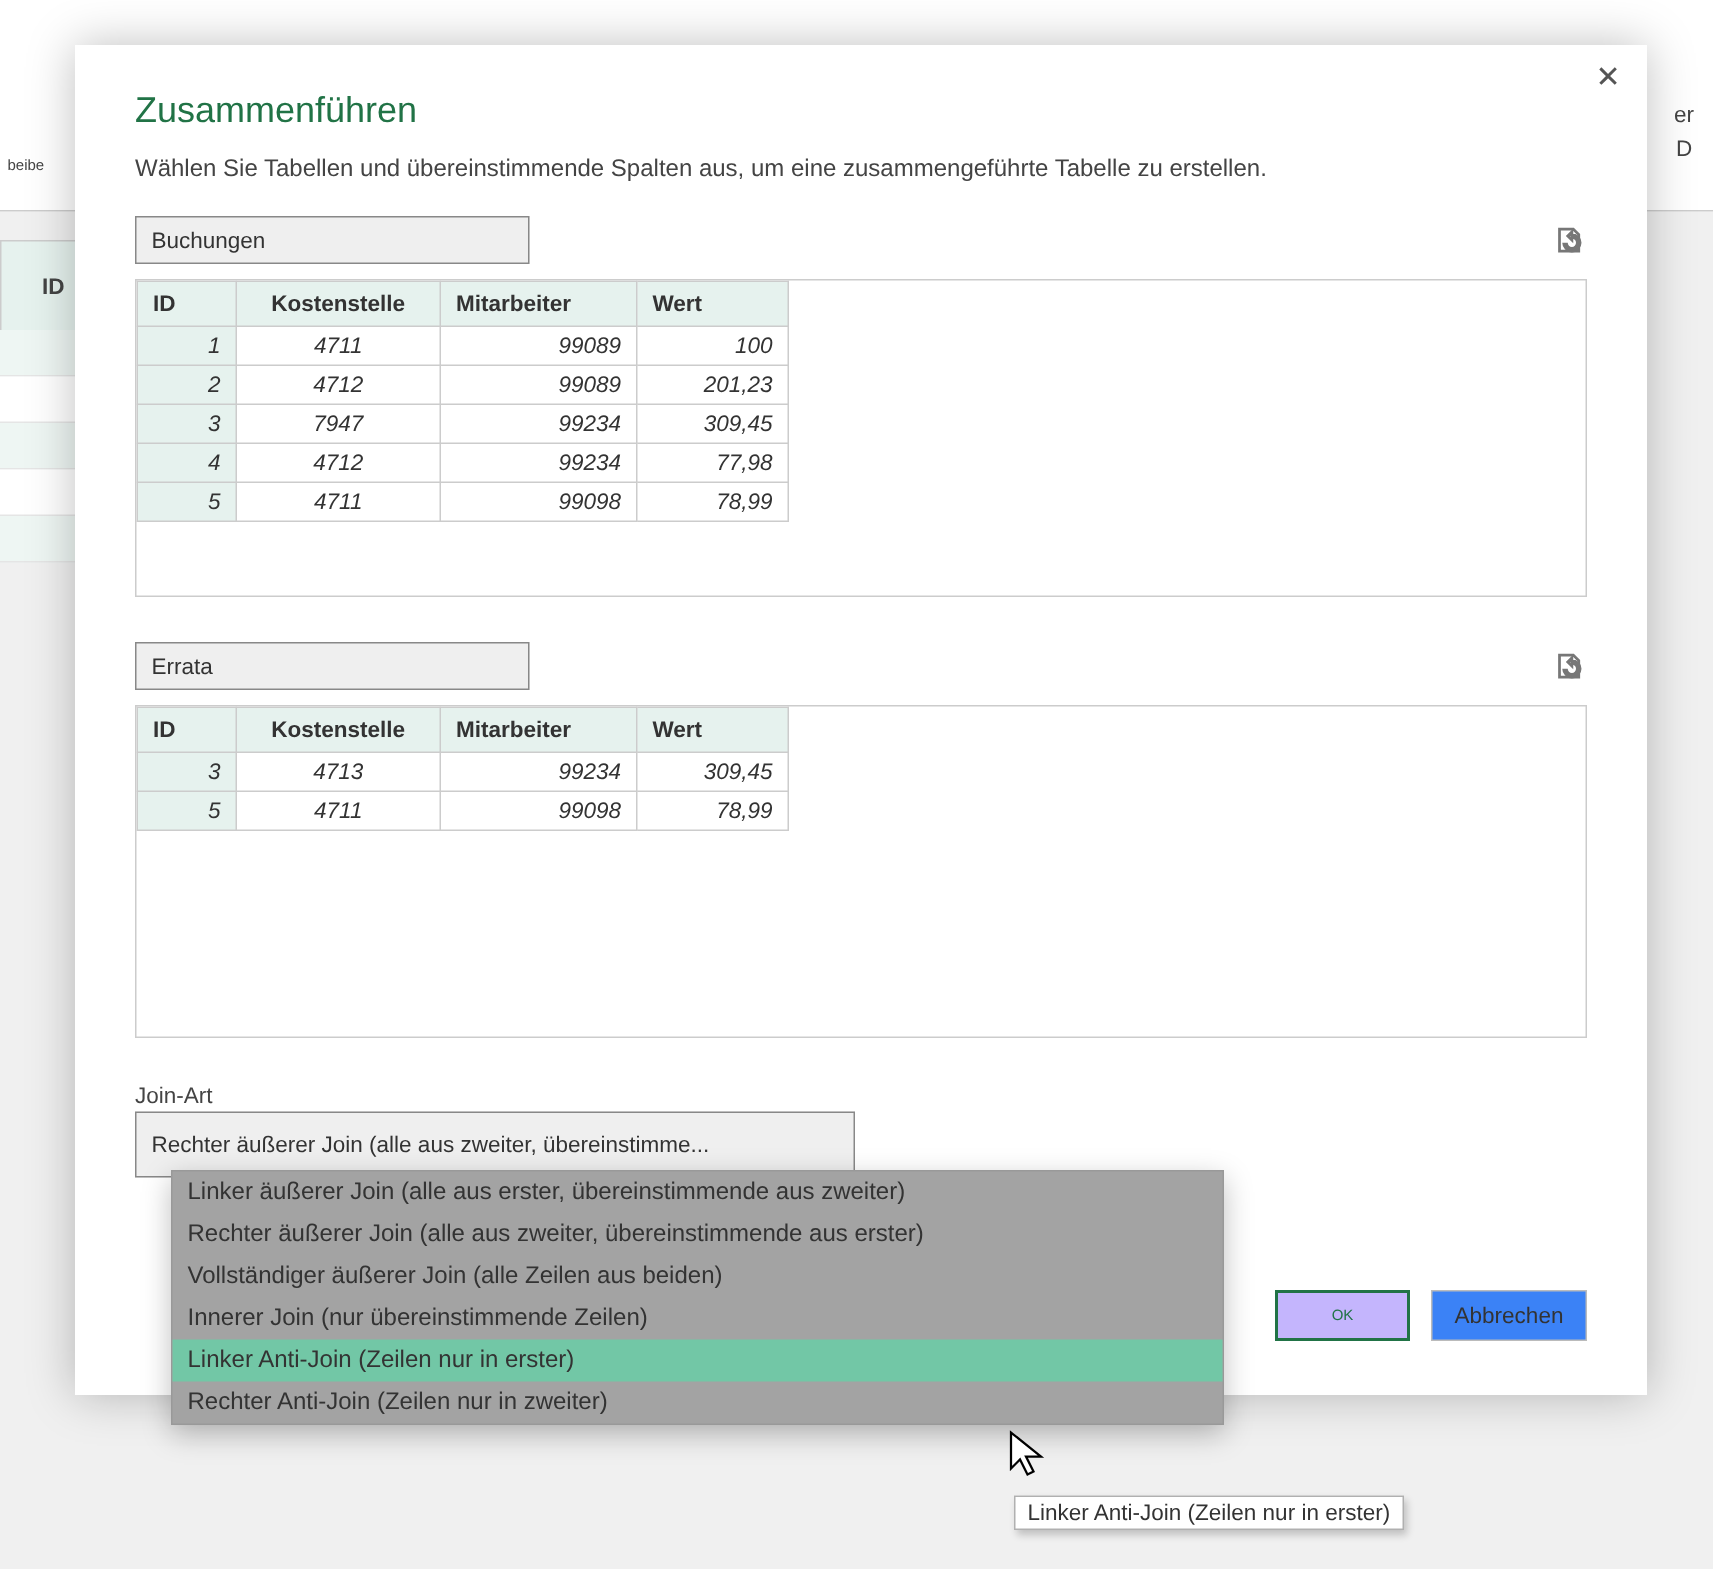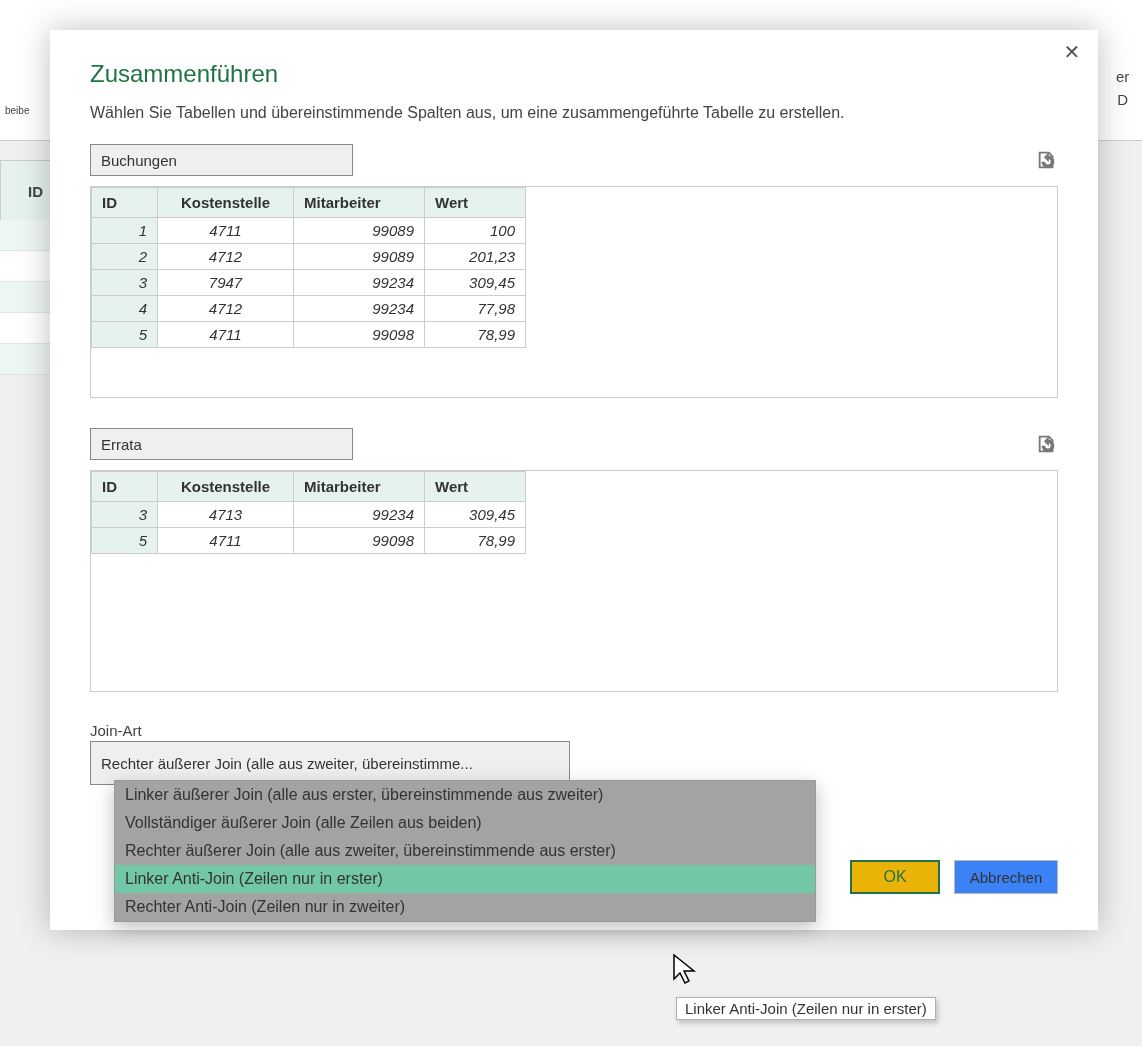--- a/index.html
+++ b/index.html
@@ -26,21 +26,21 @@
 .preview th.idh{width:45px;}
 .preview th.ks,.preview td.ks{width:115px;text-align:center;}
 .preview th.mi,.preview td.mi{width:110px;}
 .preview th.we,.preview td.we{width:80px;}
 .join-label{font-size:15px;color:#444;margin-top:6px;margin-bottom:2px;}
 select.join{appearance:none;-webkit-appearance:none;border:1.5px solid #888;width:480px;height:44px;padding:3px 26px 3px 10px;font-size:15px;color:#333;background:#fff linear-gradient(45deg,transparent 48%,#555 48%),linear-gradient(-45deg,transparent 48%,#555 48%);background-position:right 13px top 13px,right 8px top 13px;background-size:6px 6px,6px 6px;background-repeat:no-repeat;}
 .options-pop{position:absolute;left:90px;top:780px;width:700px;background:#a3a3a3;border:1px solid #999;box-shadow:0 6px 18px rgba(0,0,0,.25);margin-left:24px;}
 .options-pop .opt{padding:5px 10px;font-size:16px;color:#333;cursor:default;}
 .options-pop .opt.selected{background:#72c7a6;}
 .btns{position:absolute;right:40px;bottom:36px;display:flex;gap:14px;}
-button.ok{width:90px;height:34px;border:2px solid #217346;background:#eab308;color:#217346;font-size:16px;}
+button.ok{width:90px;height:34px;border:2px solid #217346;background:#c4b5fd;color:#217346;font-size:10px;}
 button.cancel{width:104px;height:34px;border:1.5px solid #bbb;background:#3b82f6;color:#333;font-size:15px;}
 .cursor{position:absolute;left:672px;top:953px;pointer-events:none;}
 .tooltip{position:absolute;left:676px;top:997px;background:#fff;border:1px solid #b0b0b0;font-size:15px;padding:2px 8px;box-shadow:2px 3px 5px rgba(0,0,0,.2);}
 .right-strip{position:absolute;left:1116px;top:68px;font-size:15px;color:#444;}
 .right-strip div{margin-bottom:6px;text-align:center;}
 </style>
 </head>
 <body>
 
 <div class="bg-ribbon"></div>
@@ -153,22 +153,23 @@
   <select class="join"><option>Rechter äußerer Join (alle aus zweiter, übereinstimme...</option></select>
 
   <div class="btns">
     <button class="ok">OK</button>
     <button class="cancel">Abbrechen</button>
   </div>
 </div>
 
 <div class="options-pop">
   <div class="opt">Linker äußerer Join (alle aus erster, übereinstimmende aus zweiter)</div>
+  <div class="opt">Rechter äußerer Join (alle aus zweiter, übereinstimmende aus erster)</div>
   <div class="opt">Vollständiger äußerer Join (alle Zeilen aus beiden)</div>
-  <div class="opt">Rechter äußerer Join (alle aus zweiter, übereinstimmende aus erster)</div>
+  <div class="opt">Innerer Join (nur übereinstimmende Zeilen)</div>
   <div class="opt selected">Linker Anti-Join (Zeilen nur in erster)</div>
   <div class="opt">Rechter Anti-Join (Zeilen nur in zweiter)</div>
 </div>
 
 <svg class="cursor" width="26" height="32">
   <path d="M2 2 L2 26 L8 20 L13 30 L17 28 L12 18 L22 18 Z" fill="#fff" stroke="#000" stroke-width="1.5"></path>
 </svg>
 
 <div class="tooltip">Linker Anti-Join (Zeilen nur in erster)</div>
 

